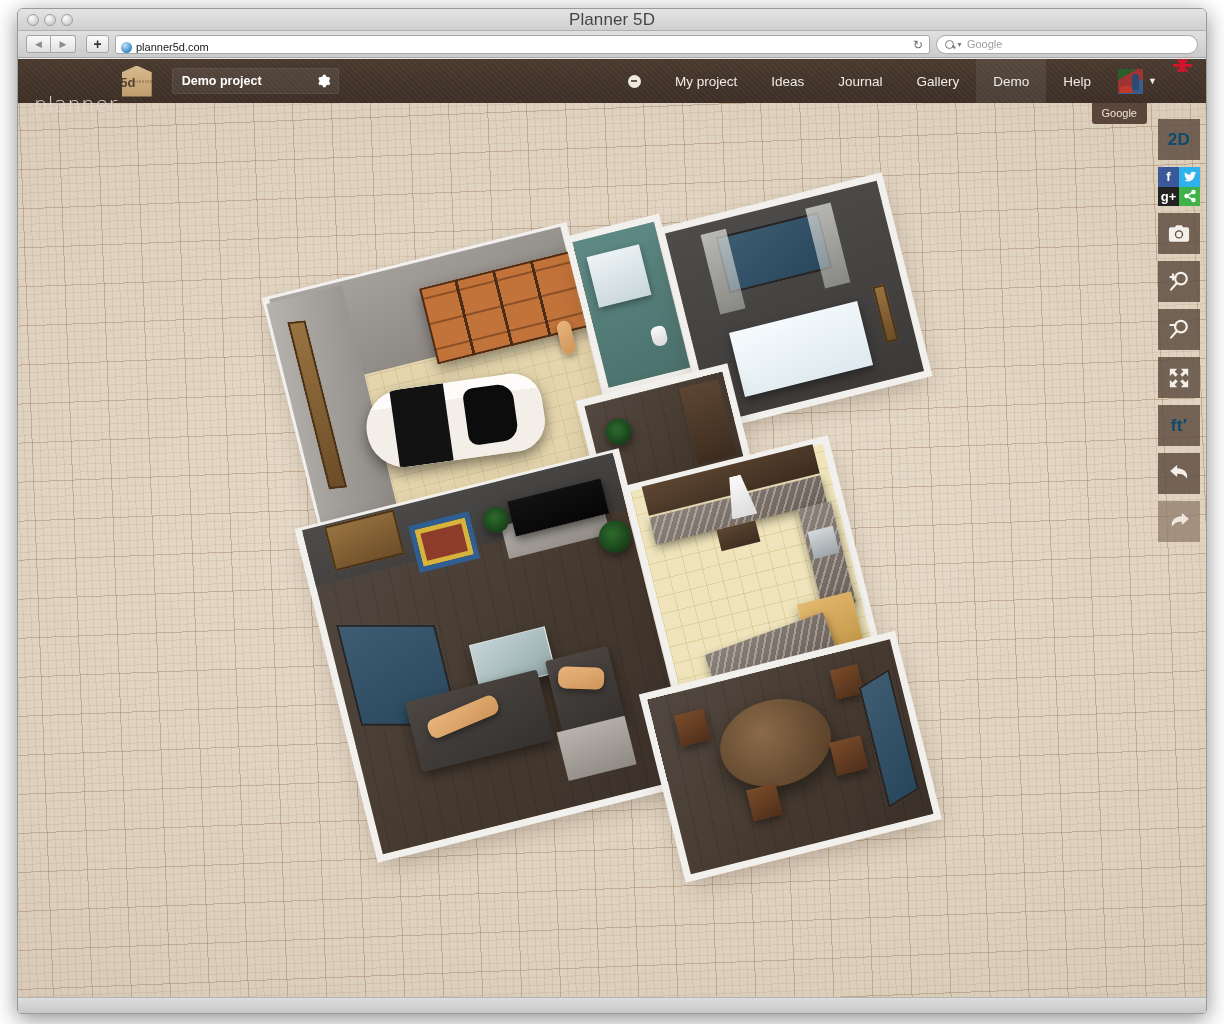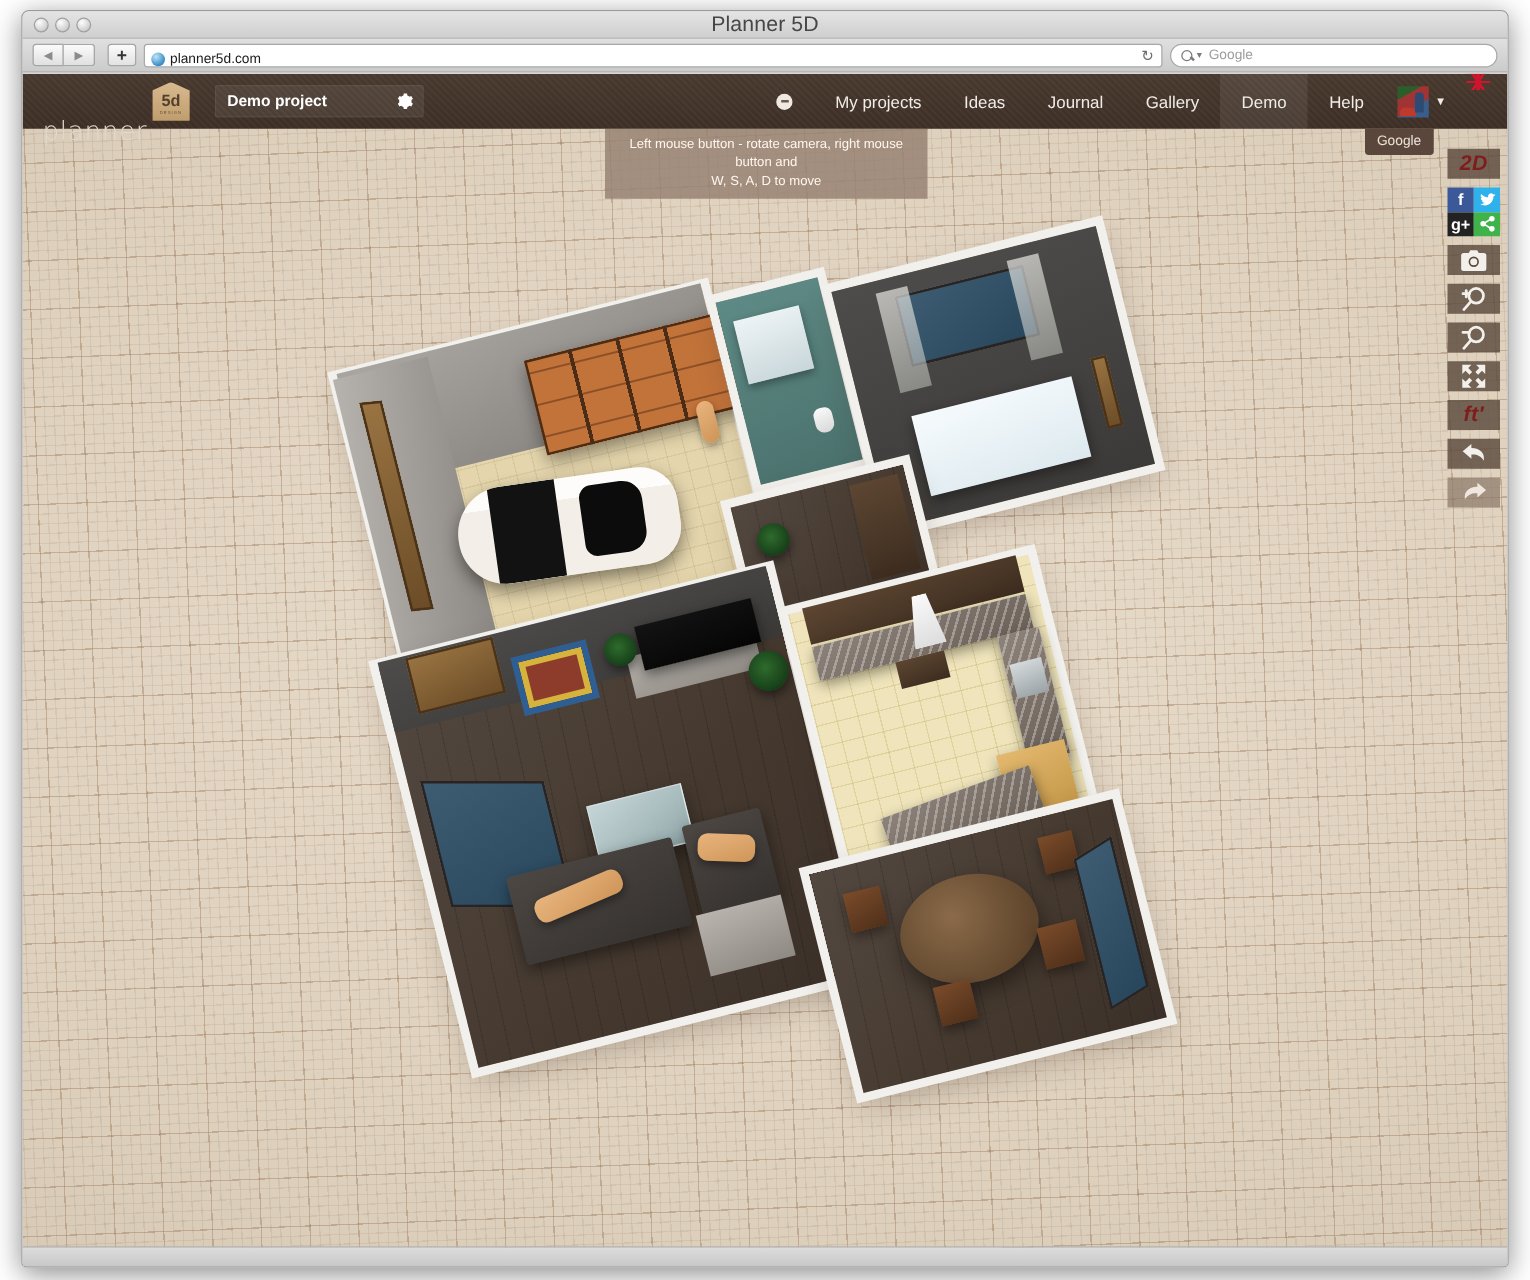--- a/index.html
+++ b/index.html
@@ -122,21 +122,21 @@
   .logo-wrap { display: flex; align-items: center; margin-left: 16px; gap: 2px; }
   .logo-text {
     font-size: 21px; color: #e2d8cd; letter-spacing: .5px;
     font-family: "DejaVu Sans", sans-serif; font-weight: 300; margin-top: 48px;
   }
   .logo-badge {
     width: 30px; height: 31px; margin-left: 2px;
     background: linear-gradient(#d8ba8f, #bf9d6d);
     position: relative;
     clip-path: polygon(50% 0%, 100% 22%, 100% 100%, 0 100%, 0 22%);
-    display: flex; flex-direction: column; align-items: center; justify-content: center;
+    display: flex; flex-direction: row; align-items: center; justify-content: center;
   }
   .logo-badge .b5d {
     font-size: 13px; color: #53402c; font-weight: bold; line-height: 1;
     margin-top: 3px;
   }
   .logo-badge .bsub { font-size: 3.4px; color: #6b5438; letter-spacing: .8px; margin-top: 1px; }
 
   .project-field {
     margin-left: 20px; width: 167px; height: 26px;
     background: rgba(255,255,255,.07);
@@ -373,25 +373,24 @@
   }
 
   
   #tool-rail {
     position: absolute; right: 6px; top: 60px;
     width: 42px;
     display: flex; flex-direction: column; gap: 7px;
     z-index: 26;
   }
   .tool {
-    width: 42px; height: 24px;
+    width: 42px; height: 41px;
     background: rgba(92,74,61,.82);
     display: flex; align-items: center; justify-content: center;
-    color: #7f1d1d;
-    font-style: italic;
+    color: #0c4a6e;
   }
   .tool.light { background: rgba(140,120,104,.72); }
   .tool.txt { font-size: 17px; font-weight: bold; letter-spacing: .3px; }
   .tool svg { display: block; }
   .social {
     width: 42px; height: 39px;
     display: grid; grid-template-columns: 1fr 1fr; grid-template-rows: 1fr 1fr;
   }
   .social div {
     display: flex; align-items: center; justify-content: center;
@@ -538,40 +537,36 @@
             <path d="M12 8.2a3.8 3.8 0 1 0 0 7.6 3.8 3.8 0 0 0 0-7.6zm0 5.8a2 2 0 1 1 0-4 2 2 0 0 1 0 4z"></path>
             <path d="M21 12c0-.6-.06-1.2-.17-1.76l2.02-1.5-2.3-3.98-2.37.93a8.9 8.9 0 0 0-3-1.74L14.8 1.4H10.2l-.38 2.55a8.9 8.9 0 0 0-3 1.74l-2.37-.93-2.3 3.98 2.02 1.5A9.2 9.2 0 0 0 4 12c0 .6.06 1.2.17 1.76l-2.02 1.5 2.3 3.98 2.37-.93a8.9 8.9 0 0 0 3 1.74l.38 2.55h4.6l.38-2.55a8.9 8.9 0 0 0 3-1.74l2.37.93 2.3-3.98-2.02-1.5c.11-.56.17-1.16.17-1.76z"></path>
           </svg>
         </span>
       </div>
 
       <div id="main-nav">
         <div class="nav-item">
           <span class="nav-circle"></span>
         </div>
-        <div class="nav-item">My projects</div>
+        <div class="nav-item">My project</div>
         <div class="nav-item">Ideas</div>
         <div class="nav-item">Journal</div>
         <div class="nav-item">Gallery</div>
         <div class="nav-item active">Demo</div>
         <div class="nav-item">Help</div>
         <div class="avatar-box">
           <span class="avatar"></span>
           <span class="chev">▼</span>
         </div>
         <span class="flag"></span>
       </div>
     </div>
 
     <div id="support-tab">Google</div>
 
-    <div id="hint">
-      <div>Left mouse button - rotate camera, right mouse button and</div>
-      <div>W, S, A, D to move</div>
-    </div>
 
     <div id="tool-rail">
 
       <div class="tool txt">2D</div>
 
       <div class="social">
         <div class="s-fb">f</div>
         <div class="s-tw">
           <svg width="16" height="14" viewBox="0 0 24 24" fill="#ffffff">
               <path d="M23 4.9a8.6 8.6 0 0 1-2.4.7 4.2 4.2 0 0 0 1.8-2.3c-.8.5-1.7.8-2.6 1a4.1 4.1 0 0 0-7 3.8A11.7 11.7 0 0 1 3.3 3.8a4.1 4.1 0 0 0 1.3 5.5c-.7 0-1.3-.2-1.9-.5a4.1 4.1 0 0 0 3.3 4.1c-.6.2-1.2.2-1.9.1a4.1 4.1 0 0 0 3.8 2.9A8.3 8.3 0 0 1 2 17.6a11.7 11.7 0 0 0 6.3 1.9c7.6 0 11.8-6.3 11.8-11.8v-.5A8.4 8.4 0 0 0 23 4.9z"></path>

